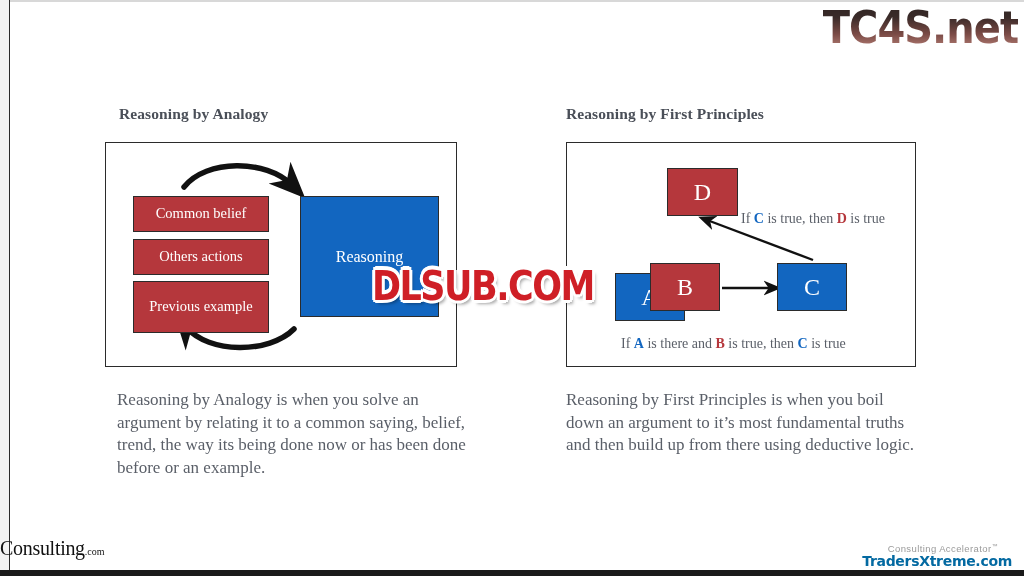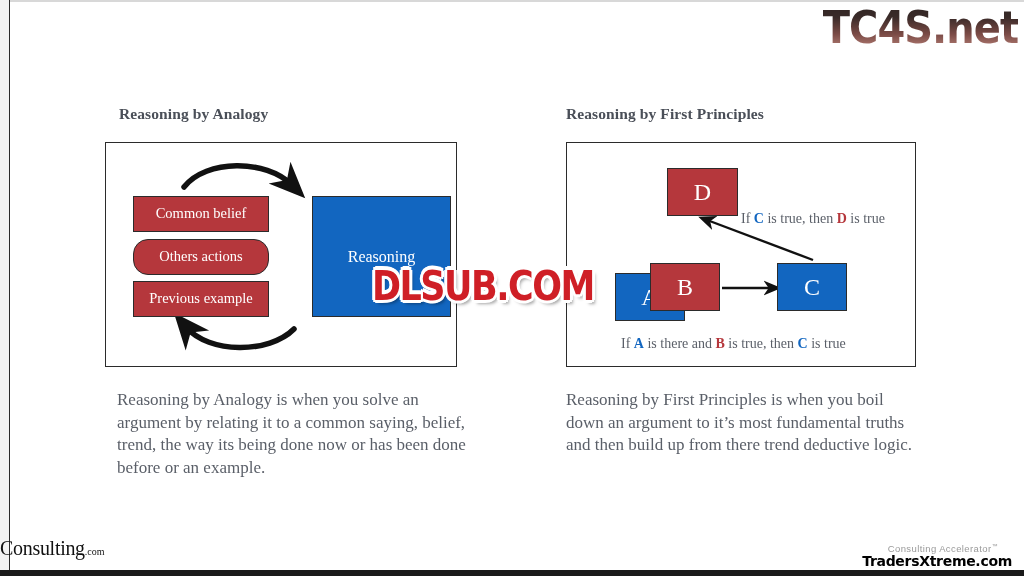--- a/index.html
+++ b/index.html
@@ -93,23 +93,23 @@
   }
   .node.red  { background: #b5373c; }
   .node.blue { background: #1266c0; }
 
   .node.small { font-size: 14.5px; text-align: right; }
   .node.big   { font-size: 16px; }
   .node.letter { font-size: 24px; }
 
   
   #node-common-belief   { left: 27px; top: 53px;  width: 136px; height: 36px; }
-  #node-others-actions  { left: 27px; top: 96px;  width: 136px; height: 36px; border-radius: 15px; }
-  #node-previous-example{ left: 27px; top: 138px; width: 136px; height: 36px; }
-  #node-reasoning       { left: 206px; top: 53px; width: 139px; height: 121px; }
+  #node-others-actions  { left: 27px; top: 96px;  width: 136px; height: 36px; }
+  #node-previous-example{ left: 27px; top: 138px; width: 136px; height: 52px; }
+  #node-reasoning       { left: 194px; top: 53px; width: 139px; height: 121px; }
 
   
   #node-d { left: 100px; top: 25px;  width: 71px; height: 48px; }
   #node-a { left: 48px;  top: 130px; width: 70px; height: 48px; }
   #node-b { left: 83px;  top: 120px; width: 70px; height: 48px; }
   #node-c { left: 210px; top: 120px; width: 70px; height: 48px; }
 
   
   .cond-caption {
     position: absolute;
@@ -161,21 +161,21 @@
   }
   .accel-text sup { font-size: 6px; }
 
   .tradersxtreme {
     position: absolute;
     right: 12px;
     bottom: 7px;
     font-family: "DejaVu Sans", sans-serif;
     font-weight: bold;
     font-size: 14px;
-    color: #000000;
+    color: #0369a1;
     letter-spacing: -0.3px;
     text-shadow:
       -1px -1px 0 #ffffff,  1px -1px 0 #ffffff,
       -1px  1px 0 #ffffff,  1px  1px 0 #ffffff,
        0px  1px 1px rgba(0,0,0,0.25);
   }
 
   
   .dlsub {
     position: absolute;
@@ -272,21 +272,21 @@
 
     <div class="cond-caption" id="caption-cd">
       <span>If </span><b class="bl">C</b><span> is true, then </span><b class="rd">D</b><span> is true</span>
     </div>
 
     <div class="cond-caption" id="caption-abc">
       <span>If </span><b class="bl">A</b><span> is there and </span><b class="rd">B</b><span> is true, then </span><b class="bl">C</b><span> is true</span>
     </div>
   </div>
 
-  <div class="body-text" id="body-right">Reasoning by First Principles is when you boil down an argument to it’s most fundamental truths and then build up from there trend deductive logic.</div>
+  <div class="body-text" id="body-right">Reasoning by First Principles is when you boil down an argument to it’s most fundamental truths and then build up from there using deductive logic.</div>
 
   <div class="logo-consulting"><span>Consulting</span><span class="tld">.com</span></div>
 
   <div class="accel-text"><span>Consulting Accelerator</span><sup>™</sup></div>
 
   <div class="tradersxtreme">TradersXtreme.com</div>
 
   <div class="dlsub">DLSUB.COM</div>
 
 </div>

